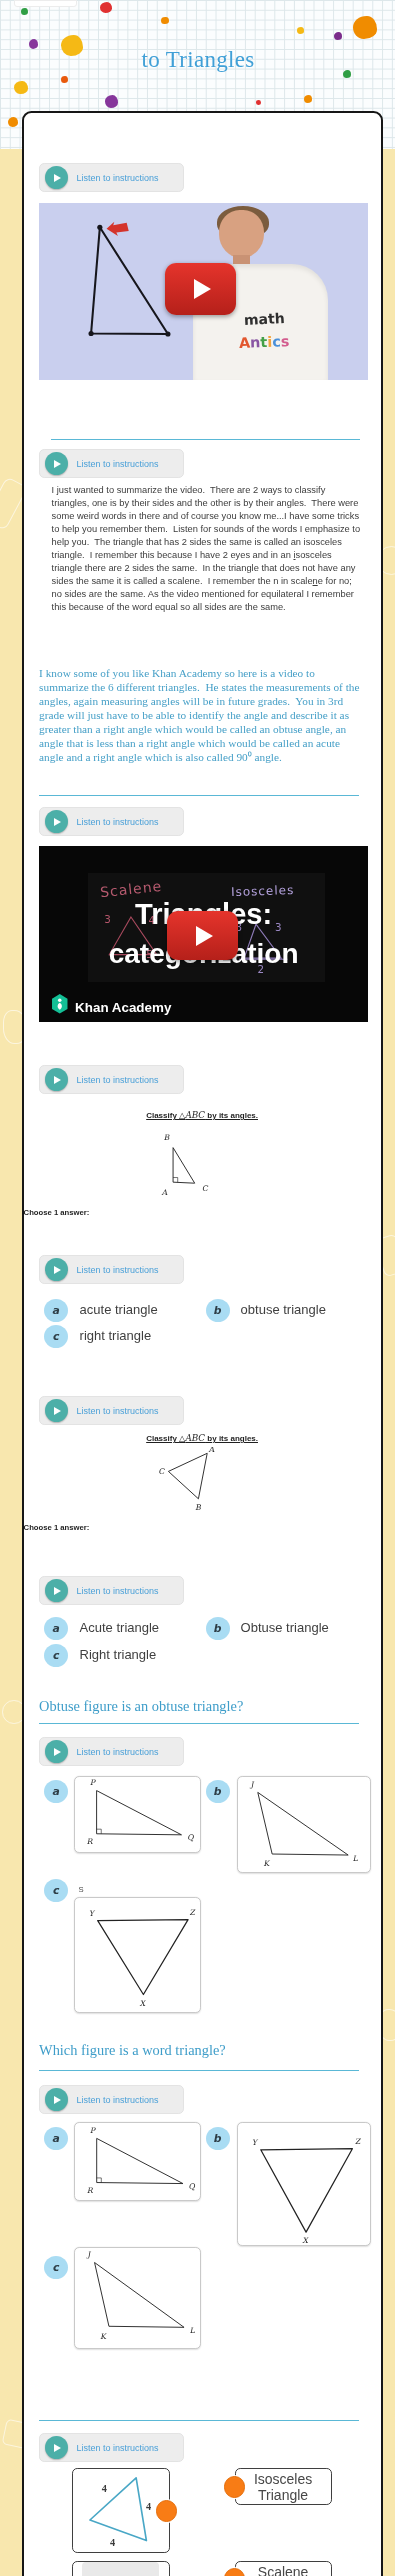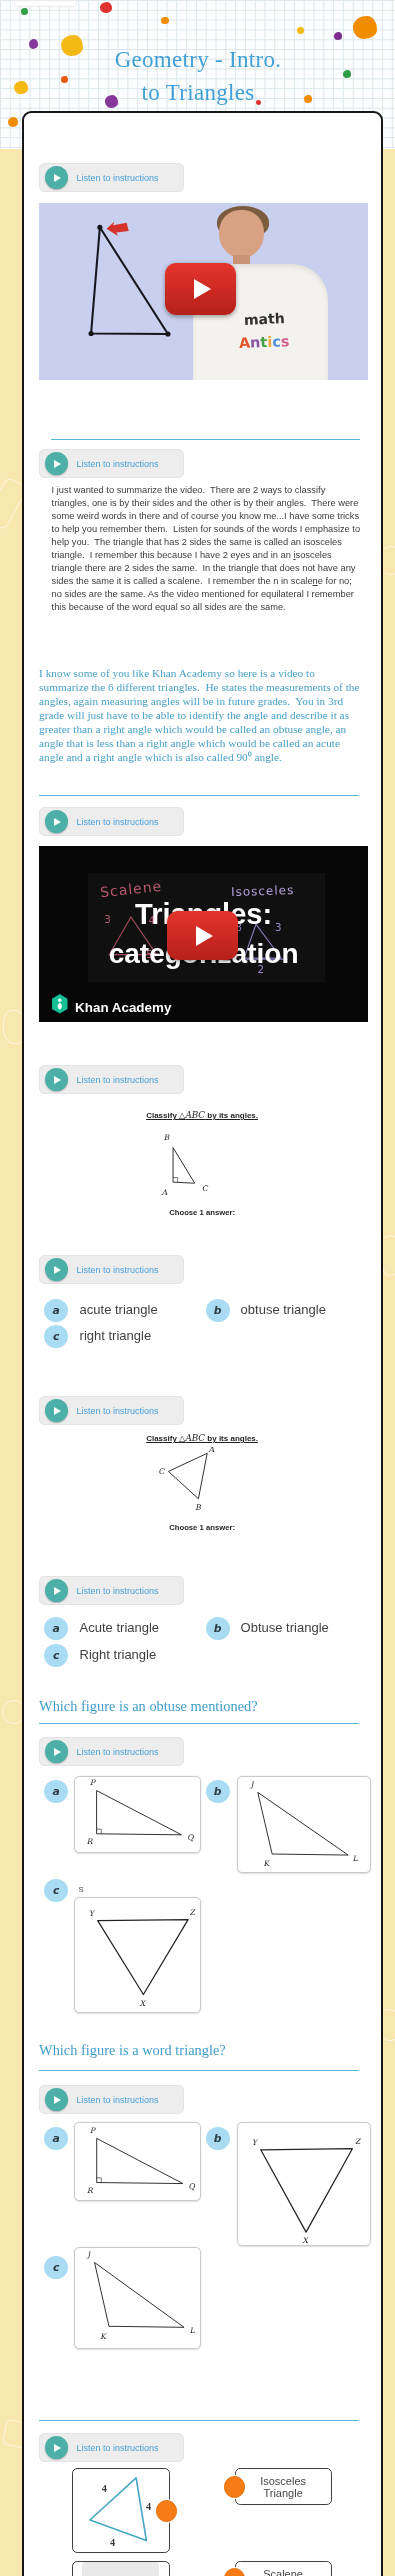--- a/index.html
+++ b/index.html
@@ -24,37 +24,37 @@
     justify-content:center;box-shadow:0 1px 1.5px rgba(0,0,0,.25);flex:0 0 auto;}
   .play-tri{width:0;height:0;border-left:7.7px solid #fff;border-top:4.6px solid transparent;border-bottom:4.6px solid transparent;margin-left:2.1px;}
   .listen-text{color:#4aa0d8;font-size:9px;margin-left:8.2px;}
   .divider{position:absolute;height:1px;background:#5ab8d6;}
   .para-black{position:absolute;font-size:9.3px;line-height:13px;color:#3c3c3c;}
   .para-blue{position:absolute;font-family:"Liberation Serif",serif;font-size:11.3px;line-height:14px;color:#459fc7;}
   .section-heading{position:absolute;font-family:"Liberation Serif",serif;font-size:14.4px;line-height:17.5px;color:#3e9dc9;}
   .quiz-title{position:absolute;left:0;right:0;text-align:center;font-size:8px;font-weight:bold;color:#1f1f1f;text-decoration:underline;}
   .math-tri{font-family:"DejaVu Sans",sans-serif;font-weight:normal;font-size:8.2px;}
   .math-it{font-family:"DejaVu Serif",serif;font-style:italic;font-weight:normal;font-size:8.8px;}
-  .quiz-prompt{position:absolute;left:0;right:0;text-align:center;font-size:7.7px;font-weight:bold;color:#1f1f1f;}
+  .quiz-prompt{position:absolute;left:0;right:0;font-size:7.7px;font-weight:bold;color:#1f1f1f;}
   .bubble{position:absolute;width:24px;height:23px;border-radius:50%;background:#a9dcf3;display:flex;align-items:center;
     justify-content:center;font-family:"DejaVu Sans",sans-serif;font-style:italic;font-weight:bold;font-size:10.8px;color:#2e3e47;cursor:pointer;}
   .opt-label{position:absolute;font-size:13px;line-height:12.4px;color:#3f3f3f;cursor:pointer;}
   .stray-s{position:absolute;font-size:7.7px;color:#4a4a4a;}
   .fig-card{position:absolute;background:#fff;border:0.5px solid #c9c9c9;border-radius:5.2px;box-shadow:0 0.5px 1.5px rgba(0,0,0,.13);cursor:pointer;}
   .fig,.fig-abs{position:absolute;left:0;top:0;}
   .vtx{font-family:"DejaVu Serif",serif;font-style:italic;font-size:15px;fill:#1c1c1c;}
   .tri-line{fill:none;stroke:#222;stroke-width:1.8px;stroke-linejoin:round;}
   .sq{fill:none;stroke:#222;stroke-width:1.2px;}
   
   .match-card{position:absolute;background:#fff;border:0.8px solid #3f3f3f;border-radius:5.2px;}
   .gray-strip{position:absolute;left:9.3px;right:9.3px;top:0;bottom:0;background:#e9e9e9;border-radius:4.1px;}
   .match-tri{fill:none;stroke:#49a7c6;stroke-width:3.2px;stroke-linejoin:round;}
   .side-num{font-family:"Liberation Serif",serif;font-weight:bold;font-size:20px;fill:#3b3b3b;}
   .match-label-card{position:absolute;background:#fff;border:0.8px solid #3f3f3f;border-radius:5.2px;display:flex;
-    align-items:center;justify-content:center;text-align:center;font-size:11px;color:#474747;padding:3.1px 7.2px;box-sizing:border-box;}
+    align-items:center;justify-content:center;text-align:center;font-size:14px;color:#474747;padding:3.1px 7.2px;box-sizing:border-box;}
   .orange-dot{position:absolute;width:21.6px;height:21.6px;border-radius:50%;background:#f87c15;border:1px solid #e56c08;
     box-shadow:0 0 0 1px rgba(255,255,255,.95);cursor:grab;box-sizing:border-box;}
   
   .video{position:absolute;left:15.5px;width:329px;overflow:hidden;cursor:pointer;}
   .video-ma{height:177px;background-color:#c9cfee;
     background-image:linear-gradient(rgba(255,255,255,.5) 0.5px,transparent 0.5px),linear-gradient(90deg,rgba(255,255,255,.5) 0.5px,transparent 0.5px);
     background-size:17px 17px;}
   .video-khan{height:176px;background:#070707;}
   .khan-panel{position:absolute;left:49px;top:27px;width:237px;height:109px;background:#101010;}
   .yt-play{position:absolute;width:71px;height:52px;border-radius:11.3px;background:linear-gradient(#e5342c,#b5201a);
@@ -86,21 +86,20 @@
     <div class="splat" style="left:297px;top:27px;width:7.2px;height:6.7px;background:#f5b915"></div>
     <div class="splat" style="left:334px;top:32px;width:8.2px;height:8.2px;background:#7b2d8b"></div>
     <div class="splat" style="left:343px;top:70px;width:8.2px;height:8.2px;background:#2f9e44"></div>
     <div class="splat" style="left:61px;top:76px;width:7.2px;height:7.2px;background:#e8590c"></div>
     <div class="splat" style="left:14.4px;top:81px;width:14px;height:13.4px;background:#f5b915"></div>
     <div class="splat" style="left:304px;top:95px;width:8.2px;height:7.7px;background:#f08c00"></div>
     <div class="splat" style="left:105px;top:95px;width:13.4px;height:13px;background:#86369b"></div>
     <div class="splat" style="left:256px;top:100px;width:4.6px;height:4.6px;background:#e03131"></div>
     <div class="splat" style="left:7.7px;top:117px;width:10.3px;height:9.8px;background:#f08c00"></div>
     <div class="page-title">
-      <div>Geometry - Intro.</div>
       <div>to Triangles</div>
     </div>
   </div>
 
   <div class="doodle" style="left:-6.2px;top:479px;width:21.6px;height:47px;border-radius:7.2px;transform:rotate(28deg)"></div>
   <div class="doodle" style="left:377px;top:546px;width:27px;height:27px;border-radius:50%"></div>
   <div class="doodle" style="left:3.1px;top:1010px;width:23px;height:32px;border-radius:40% 60% 50% 50%"></div>
   <div class="doodle" style="left:379px;top:1236px;width:20.6px;height:37px;border-radius:6.2px;transform:rotate(-18deg)"></div>
   <div class="doodle" style="left:2.1px;top:1700px;width:21.6px;height:21.6px;border-radius:50%"></div>
   <div class="doodle" style="left:378px;top:2009px;width:21.6px;height:30px;border-radius:45% 55% 50% 50%"></div>
@@ -244,21 +243,21 @@
       <span class="listen-text">Listen to instructions</span>
     </div>
 
     <div class="bubble" style="left:20.6px;top:1504px">a</div>
     <div class="opt-label" style="left:56px;top:1509px">Acute triangle</div>
     <div class="bubble" style="left:182px;top:1504px">b</div>
     <div class="opt-label" style="left:217px;top:1509px">Obtuse triangle</div>
     <div class="bubble" style="left:20.6px;top:1531px">c</div>
     <div class="opt-label" style="left:56px;top:1536px">Right triangle</div>
 
-    <div class="section-heading" style="left:15.5px;top:1585px">Which figure is an obtuse mentioned?</div>
+    <div class="section-heading" style="left:15.5px;top:1585px">Obtuse figure is an obtuse triangle?</div>
     <div class="divider" style="left:15.5px;top:1610px;width:320px"></div>
 
     <div class="listen-btn" style="top:1624px">
       <span class="play-circle">
           <span class="play-tri"></span>
         </span>
       <span class="listen-text">Listen to instructions</span>
     </div>
 
     <div class="bubble" style="left:20.6px;top:1667px">a</div>

